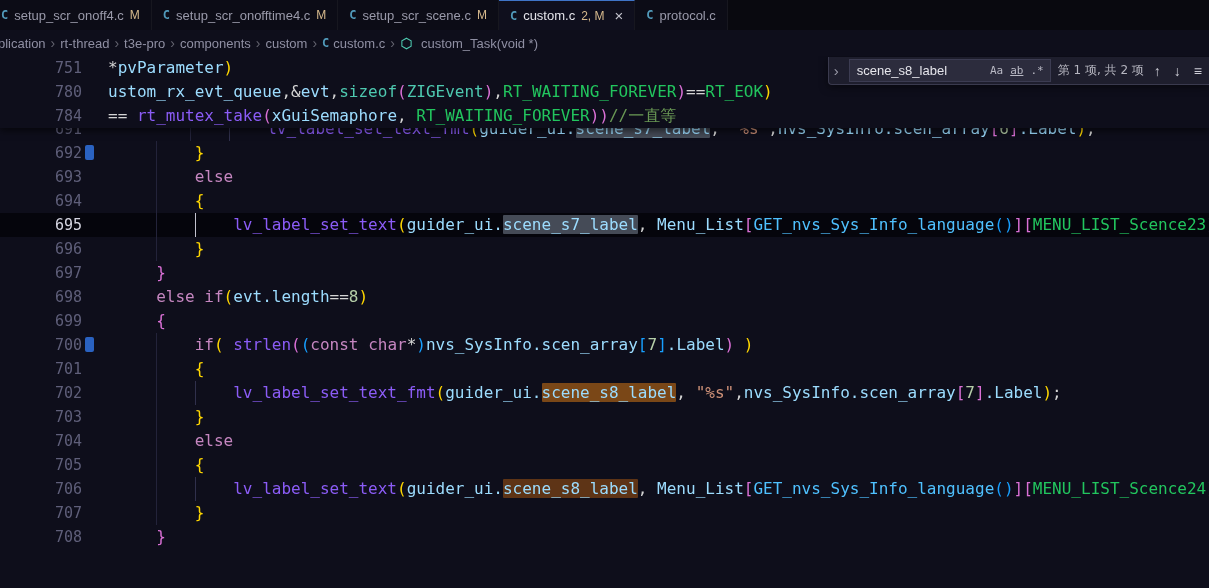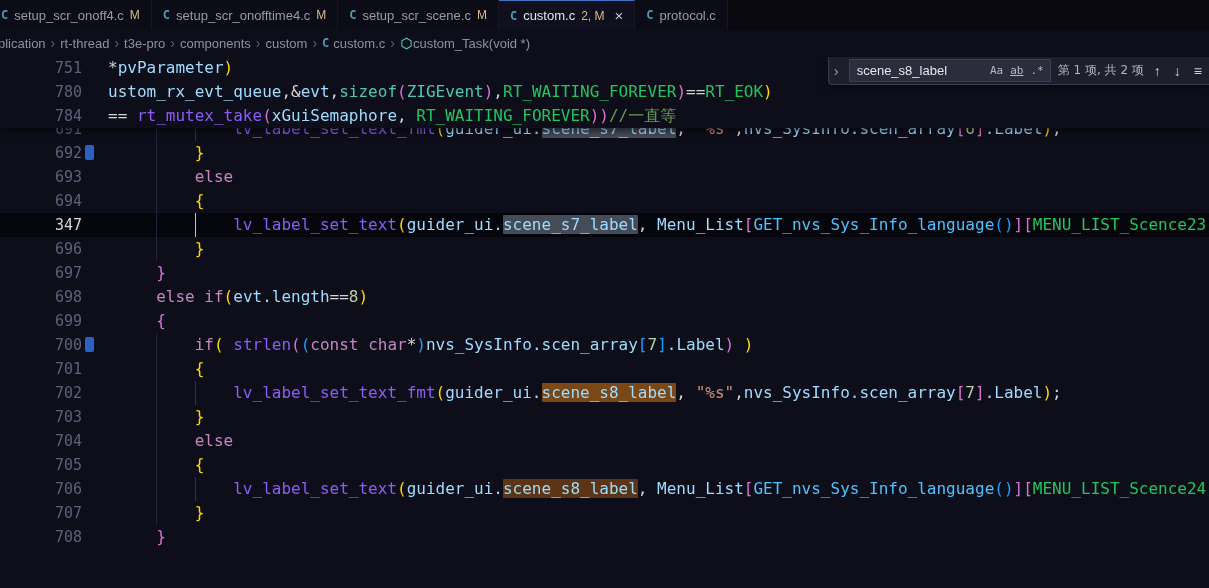--- a/index.html
+++ b/index.html
@@ -10,27 +10,27 @@
   .tab.active{background:#0f0f1d;color:#e4e4ea;border-top:1px solid #3f74c7;}
   .tab-inner{display:flex;align-items:center;gap:6px;padding:0 11px;white-space:nowrap;}
   .cicon{color:#519aba;font-weight:bold;font-size:12px;font-family:"DejaVu Sans Mono",monospace;}
   .tab-badge{color:#d7ba8d;font-size:12px;}
   .tab-close{color:#c5c5cf;font-size:15px;margin-left:4px;}
   
   .breadcrumbs{display:flex;align-items:center;height:26px;gap:5px;padding-left:2px;color:#8f8fa3;font-size:13px;background:#0e0e1b;overflow:hidden;white-space:nowrap;}
   .bc-sep{color:#63636f;font-size:14px;}
   .bc-item{cursor:pointer;}
   .bc-file{display:flex;align-items:center;gap:4px;cursor:pointer;}
-  .bc-symbol{display:flex;align-items:center;gap:0;cursor:pointer;}
+  .bc-symbol{display:flex;align-items:center;gap:8px;cursor:pointer;}
   
   .editor{position:relative;height:532px;overflow:hidden;background:#0e0e1b;}
   .sticky{position:relative;z-index:3;background:#0e0e1b;box-shadow:0 3px 7px rgba(0,0,0,.55);}
   .crow{display:flex;height:24px;position:relative;padding-left:46px;}
   .crow.clip{height:13px;overflow:hidden;}
-  .crow.clip .rowin{margin-top:-11px;}
+  .crow.clip .rowin{margin-top:-11px;gap:34px;}
   .rowin{display:flex;width:100%;}
   .crow.current{background:#05050c;}
   .gutter{position:relative;width:58px;flex-shrink:0;}
   .lnum{display:block;width:36px;text-align:right;color:#5f5f7a;font:15px/24px "DejaVu Sans Mono",monospace;}
   .crow.current .lnum{color:#d6d6e2;}
   .gmark{position:absolute;left:39px;top:4px;width:9px;height:15px;background:#2e6bd4;border-radius:2px;opacity:.9;}
   .lcontent{position:relative;flex:1;padding-left:4px;white-space:pre;overflow:hidden;font:16px/24px "DejaVu Sans Mono",monospace;color:#d4d4d4;cursor:text;}
   .guide{position:absolute;top:0;bottom:0;width:1px;background:#23233a;}
   .guide.mid{background:#30304c;}
   .guide.active{background:#c2c2ce;}
@@ -177,21 +177,21 @@
           <div class="rowin">
             <div class="gutter">
               <span class="lnum">694</span>
             </div>
             <div class="lcontent"><span class="guide" style="left: 52.165px;"></span><span class="tk pl">         </span><span class="tk b1">{</span></div>
           </div>
         </div>
         <div class="crow current">
           <div class="rowin">
             <div class="gutter">
-              <span class="lnum">347</span>
+              <span class="lnum">695</span>
             </div>
             <div class="lcontent"><span class="guide" style="left: 52.165px;"></span><span class="guide active" style="left: 90.697px;"></span><span class="tk pl">             </span><span class="tk fn">lv_label_set_text</span><span class="tk b1">(</span><span class="tk var">guider_ui.</span><span class="tk var hl-word">scene_s7_label</span><span class="tk pl">, </span><span class="tk var">Menu_List</span><span class="tk b2">[</span><span class="tk cyan">GET_nvs_Sys_Info_language</span><span class="tk b3">(</span><span class="tk b3">)</span><span class="tk b2">]</span><span class="tk b2">[</span><span class="tk const">MENU_LIST_Scence23</span><span class="tk b2">]</span><span class="tk b1">)</span></div>
           </div>
         </div>
         <div class="crow">
           <div class="rowin">
             <div class="gutter">
               <span class="lnum">696</span>
             </div>
             <div class="lcontent"><span class="guide" style="left: 52.165px;"></span><span class="tk pl">         </span><span class="tk b1">}</span></div>

